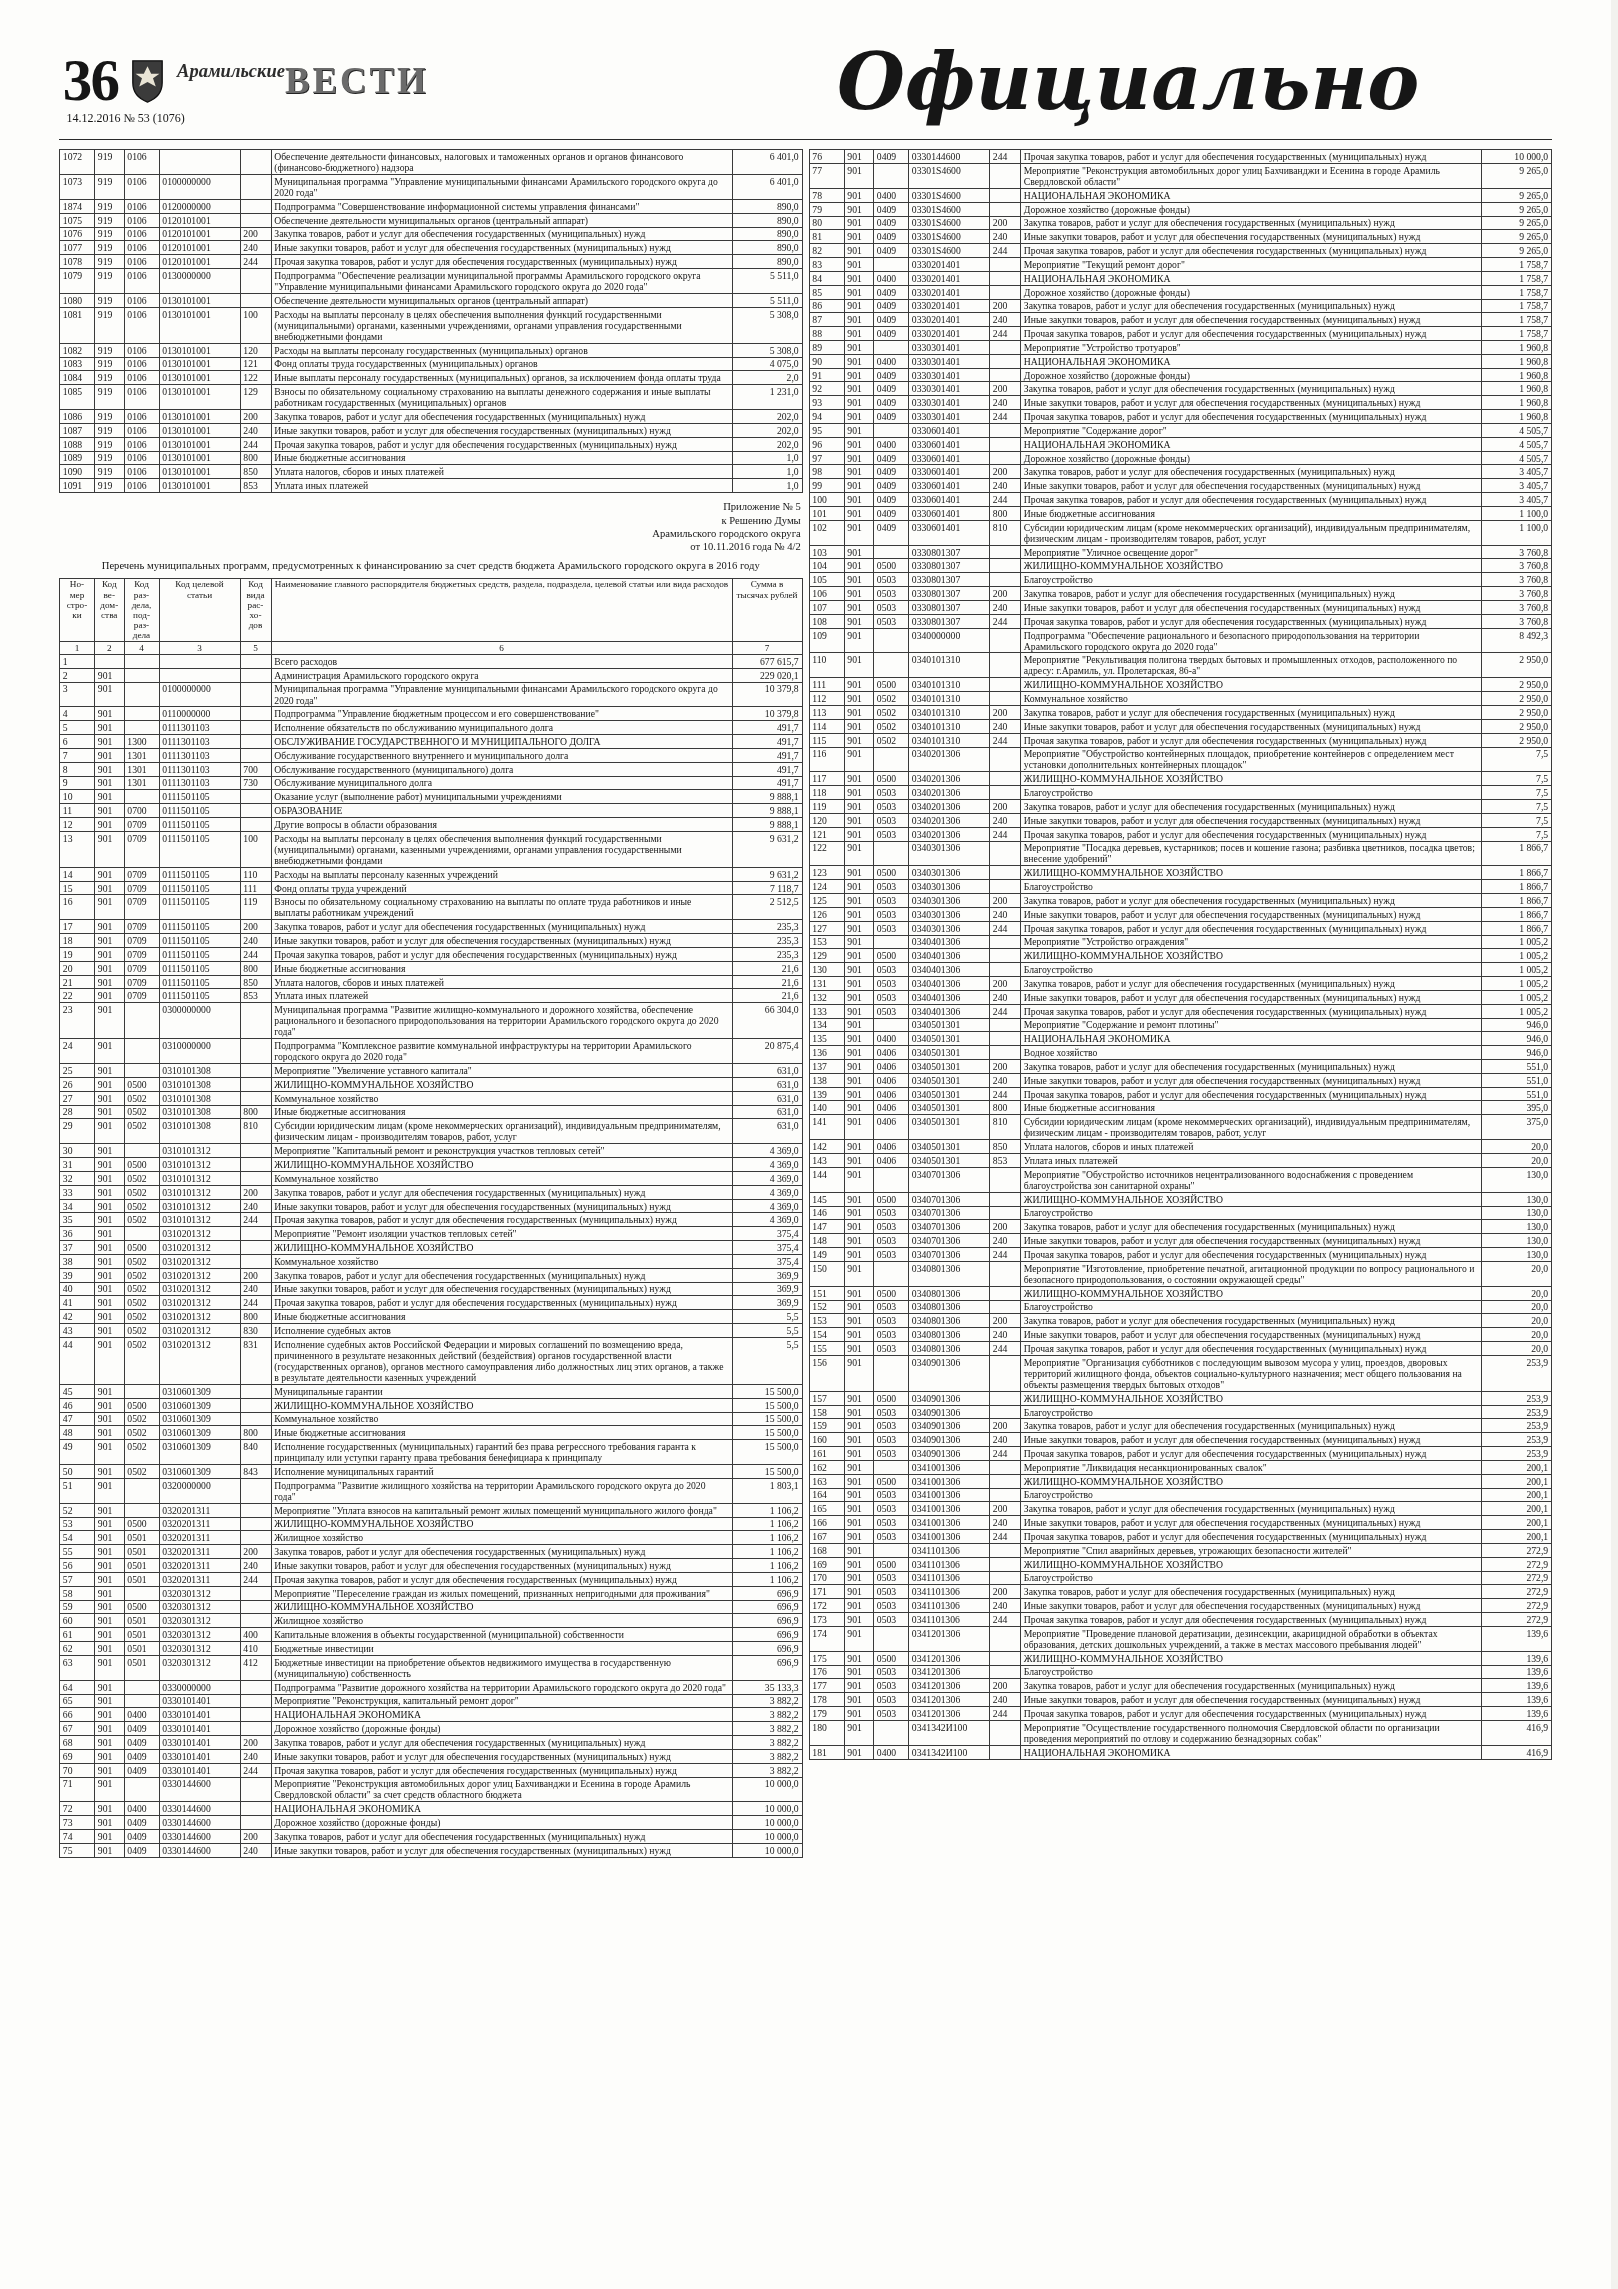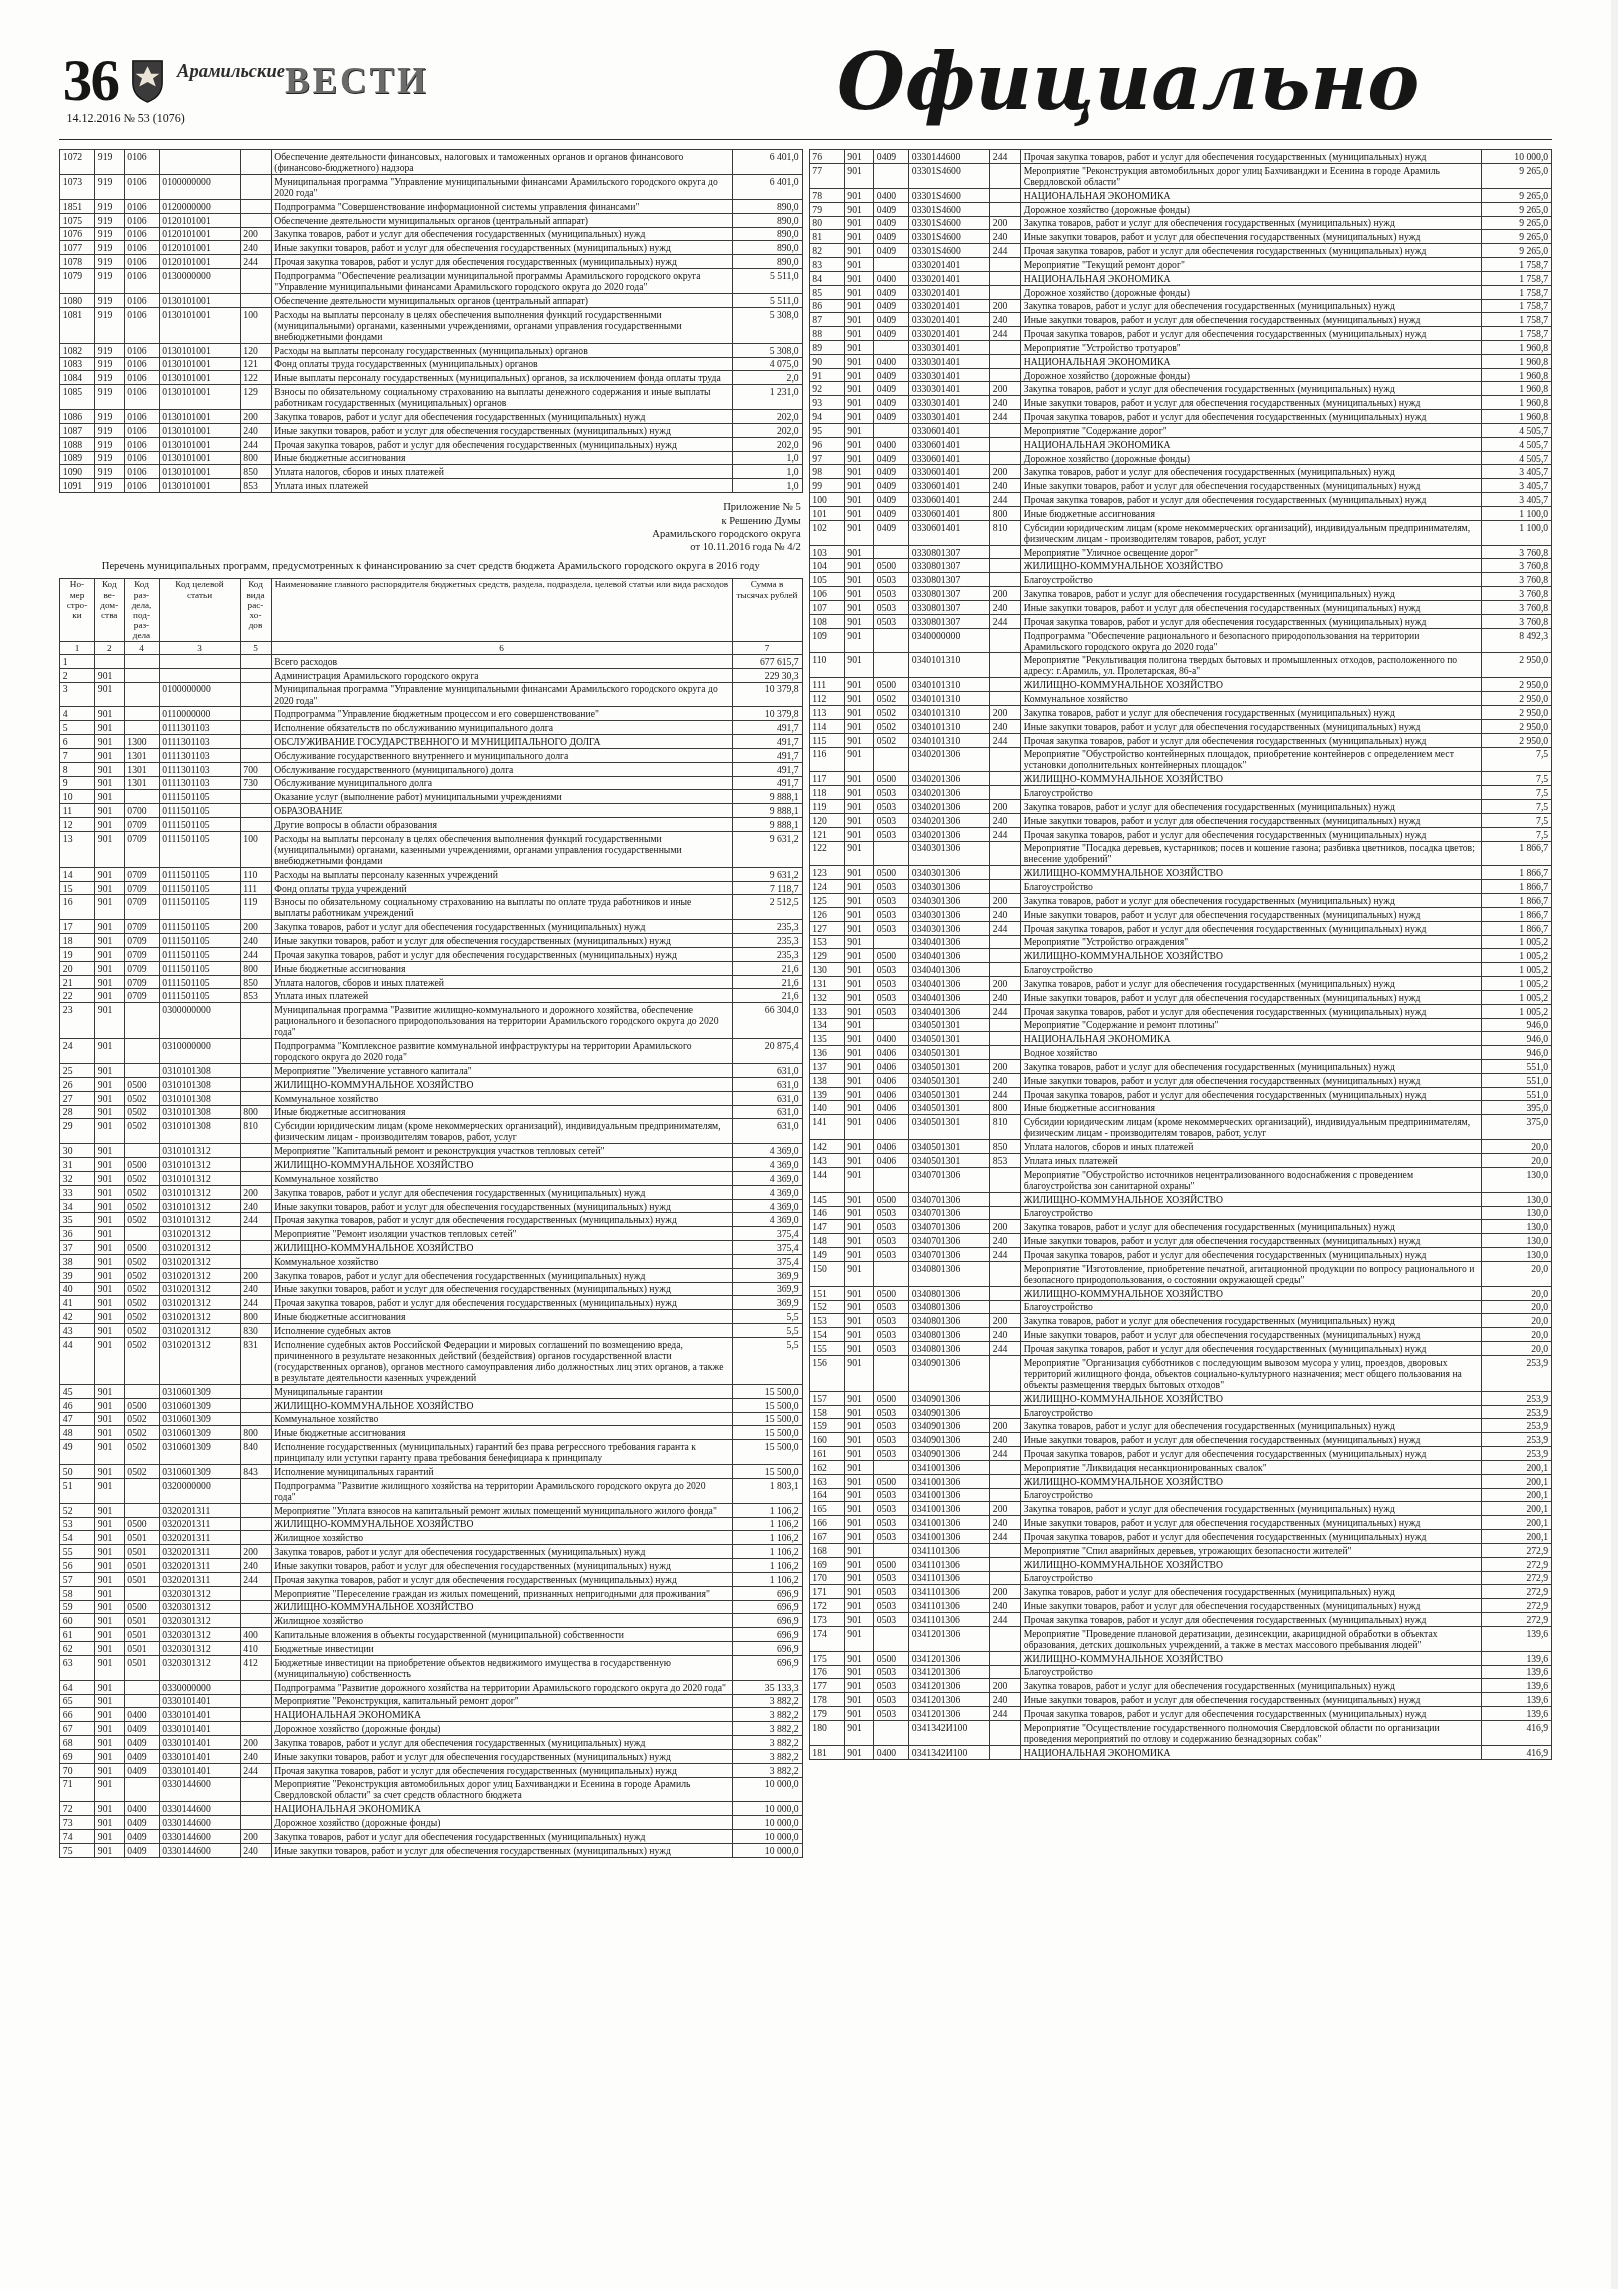--- a/index.html
+++ b/index.html
@@ -89,21 +89,21 @@
             <tr>
               <td class="c0">1073</td>
               <td class="c1">919</td>
               <td class="c2">0106</td>
               <td class="c3">0100000000</td>
               <td class="c4"></td>
               <td class="c5">Муниципальная программа "Управление муниципальными финансами Арамильского городского округа до 2020 года"</td>
               <td class="c6">6 401,0</td>
             </tr>
             <tr>
-              <td class="c0">1851</td>
+              <td class="c0">1874</td>
               <td class="c1">919</td>
               <td class="c2">0106</td>
               <td class="c3">0120000000</td>
               <td class="c4"></td>
               <td class="c5">Подпрограмма "Совершенствование информационной системы управления финансами"</td>
               <td class="c6">890,0</td>
             </tr>
             <tr>
               <td class="c0">1075</td>
               <td class="c1">919</td>
@@ -309,21 +309,21 @@
               <td class="c5">Всего расходов</td>
               <td class="c6">677 615,7</td>
             </tr>
             <tr>
               <td class="c0">2</td>
               <td class="c1">901</td>
               <td class="c2"></td>
               <td class="c3"></td>
               <td class="c4"></td>
               <td class="c5">Администрация Арамильского городского округа</td>
-              <td class="c6">229 30,3</td>
+              <td class="c6">229 020,1</td>
             </tr>
             <tr>
               <td class="c0">3</td>
               <td class="c1">901</td>
               <td class="c2"></td>
               <td class="c3">0100000000</td>
               <td class="c4"></td>
               <td class="c5">Муниципальная программа "Управление муниципальными финансами Арамильского городского округа до 2020 года"</td>
               <td class="c6">10 379,8</td>
             </tr>

